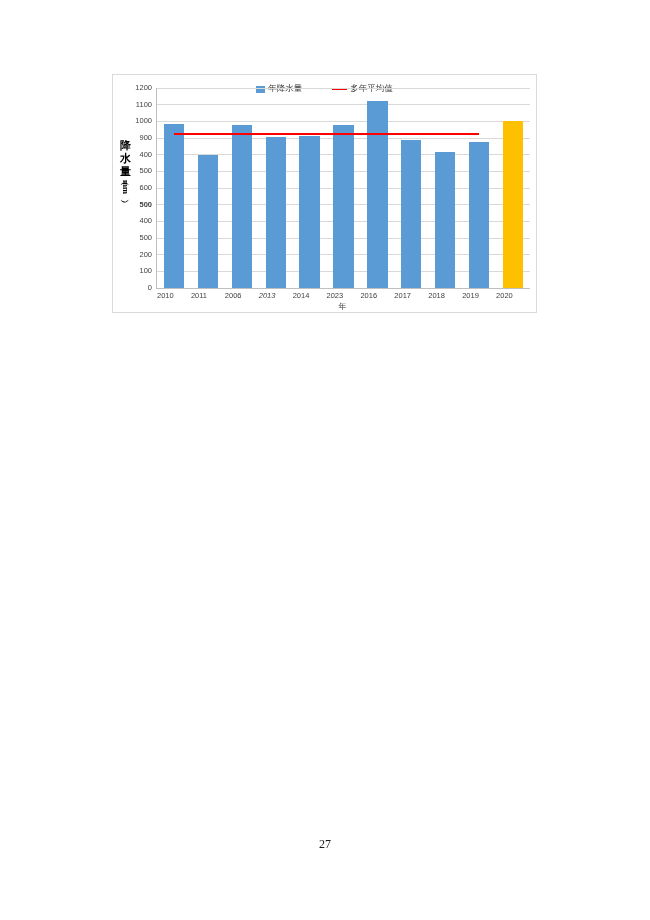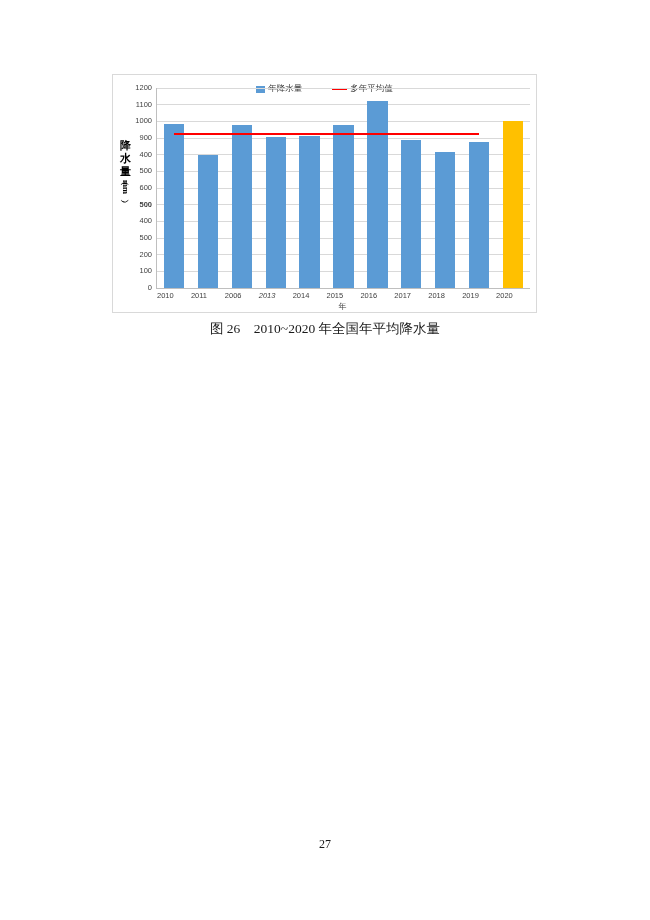--- a/index.html
+++ b/index.html
@@ -113,34 +113,33 @@
         <div class="xtick" style="left: 0px; width: 33.9091px;">2010</div>
         <div class="bar" style="left: 40.6909px; width: 20.3455px; height: 133.333px; background: rgb(91, 155, 213);"></div>
         <div class="xtick" style="left: 33.9091px; width: 33.9091px;">2011</div>
         <div class="bar" style="left: 74.6px; width: 20.3455px; height: 163.333px; background: rgb(91, 155, 213);"></div>
         <div class="xtick" style="left: 67.8182px; width: 33.9091px;">2006</div>
         <div class="bar" style="left: 108.509px; width: 20.3455px; height: 151.333px; background: rgb(91, 155, 213);"></div>
         <div class="xtick" style="left: 101.727px; width: 33.9091px; font-style: italic;">2013</div>
         <div class="bar" style="left: 142.418px; width: 20.3455px; height: 152.167px; background: rgb(91, 155, 213);"></div>
         <div class="xtick" style="left: 135.636px; width: 33.9091px;">2014</div>
         <div class="bar" style="left: 176.327px; width: 20.3455px; height: 162.833px; background: rgb(91, 155, 213);"></div>
-        <div class="xtick" style="left: 169.545px; width: 33.9091px;">2015</div>
+        <div class="xtick" style="left: 169.545px; width: 33.9091px;">2023</div>
         <div class="bar" style="left: 210.236px; width: 20.3455px; height: 186.667px; background: rgb(91, 155, 213);"></div>
         <div class="xtick" style="left: 203.455px; width: 33.9091px;">2016</div>
         <div class="bar" style="left: 244.145px; width: 20.3455px; height: 147.667px; background: rgb(91, 155, 213);"></div>
         <div class="xtick" style="left: 237.364px; width: 33.9091px;">2017</div>
         <div class="bar" style="left: 278.055px; width: 20.3455px; height: 136.333px; background: rgb(91, 155, 213);"></div>
         <div class="xtick" style="left: 271.273px; width: 33.9091px;">2018</div>
         <div class="bar" style="left: 311.964px; width: 20.3455px; height: 146.333px; background: rgb(91, 155, 213);"></div>
         <div class="xtick" style="left: 305.182px; width: 33.9091px;">2019</div>
         <div class="bar" style="left: 345.873px; width: 20.3455px; height: 166.667px; background: rgb(255, 192, 0);"></div>
         <div class="xtick" style="left: 339.091px; width: 33.9091px;">2020</div>
         <div class="avg-line" style="left: 16.9545px; width: 305.182px; top: 45.3333px; background: rgb(255, 0, 0);"></div>
       </div>
 
     <div class="xlabel">年</div>
   </div>
 
-  <div class="caption">图 26　2010~2020 年全国年平均降水量</div>
 
   <div class="page-number">27</div>
 
 </div>
 
 </body></html>

